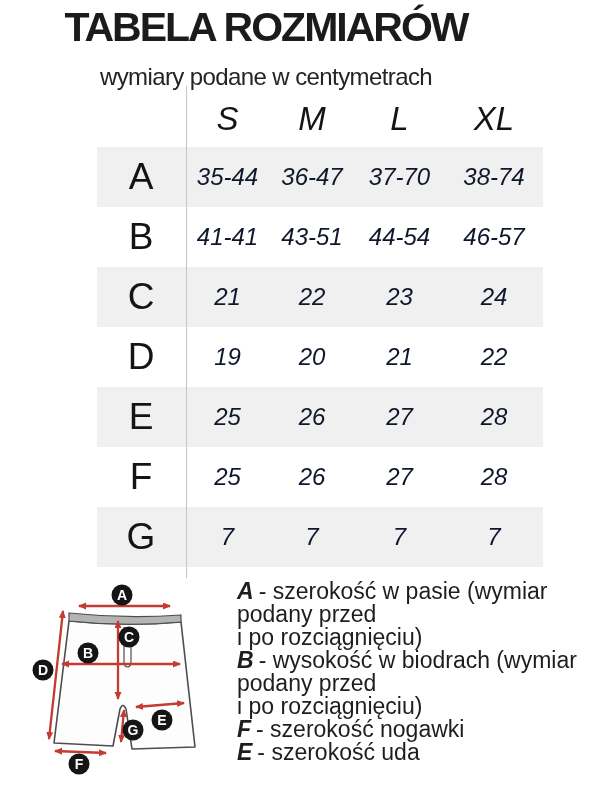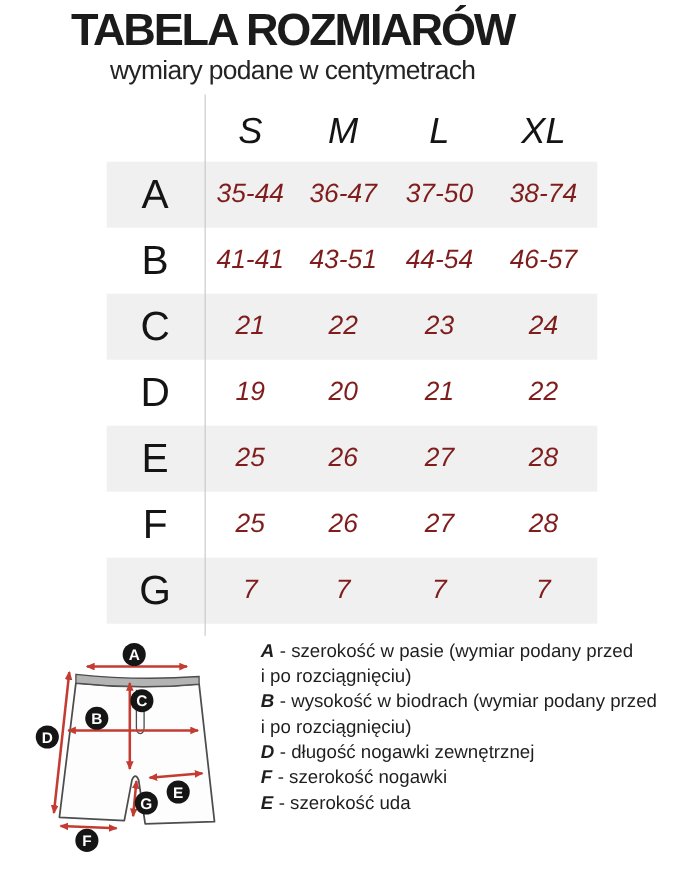--- a/index.html
+++ b/index.html
@@ -2,36 +2,36 @@
 <html><head>
 <meta charset="utf-8">
 <style>
   html,body{margin:0;padding:0;background:#fff;}
   .page{position:relative;width:615px;height:796px;background:#ffffff;overflow:hidden;
         font-family:"Liberation Sans",sans-serif;color:#1b1b1b;}
 
   
   .hdr{position:absolute;top:7px;left:0;width:532px;text-align:center;}
   .title{font-size:41px;font-weight:700;letter-spacing:-2px;line-height:1.0;color:#1b1b1b;}
-  .subtitle{font-size:24px;font-weight:400;letter-spacing:-0.6px;margin-top:3px;color:#242424;}
+  .subtitle{font-size:24px;font-weight:400;letter-spacing:-0.6px;margin-top:15px;color:#242424;}
 
   
   .tbl{position:absolute;left:97px;top:90px;width:446px;}
   .trow{display:grid;grid-template-columns:88px 85px 84px 91px 98px;
         align-items:center;justify-items:center;height:60px;}
   .thead{height:57px;}
   .col{font-size:33px;font-style:italic;font-weight:400;color:#141414;}
   .rlabel{font-size:37px;font-weight:400;color:#141414;}
-  .cell{font-size:24px;font-style:italic;color:#7f1d1d;}
+  .cell{font-size:24px;font-style:italic;color:#0f172a;}
   .odd{background:#f0f0f0;}
   .vline{position:absolute;left:186px;top:86px;width:1px;height:492px;background:#c6c6c6;}
 
   
   .legend{position:absolute;left:237px;top:580px;width:372px;
-          font-size:17px;line-height:23px;color:#1e1e1e;}
+          font-size:23px;line-height:23px;color:#1e1e1e;}
   .lt{font-weight:700;font-style:italic;}
   .tx{margin-left:5px;}
   .l2:empty{display:none;}
 
   
   .diagram{position:absolute;left:0px;top:575px;width:235px;height:221px;}
 </style>
 </head>
 <body>
 
@@ -48,21 +48,21 @@
       <div class="col">S</div>
       <div class="col">M</div>
       <div class="col">L</div>
       <div class="col">XL</div>
     </div>
 
     <div class="trow odd">
       <div class="rlabel">A</div>
       <div class="cell">35-44</div>
       <div class="cell">36-47</div>
-      <div class="cell">37-50</div>
+      <div class="cell">37-70</div>
       <div class="cell">38-74</div>
     </div>
 
     <div class="trow">
       <div class="rlabel">B</div>
       <div class="cell">41-41</div>
       <div class="cell">43-51</div>
       <div class="cell">44-54</div>
       <div class="cell">46-57</div>
     </div>
@@ -152,24 +152,20 @@
   <div class="legend">
     <div>
       <div><span class="lt">A</span><span class="tx">- szerokość w pasie (wymiar podany przed</span></div>
       <div class="l2">i po rozciągnięciu)</div>
     </div>
     <div>
       <div><span class="lt">B</span><span class="tx">- wysokość w biodrach (wymiar podany przed</span></div>
       <div class="l2">i po rozciągnięciu)</div>
     </div>
     <div>
-      <div><span class="lt">D</span><span class="tx">- długość nogawki zewnętrznej</span></div>
-
-    </div>
-    <div>
       <div><span class="lt">F</span><span class="tx">- szerokość nogawki</span></div>
 
     </div>
     <div>
       <div><span class="lt">E</span><span class="tx">- szerokość uda</span></div>
 
     </div>
   </div>
 
 </div>

